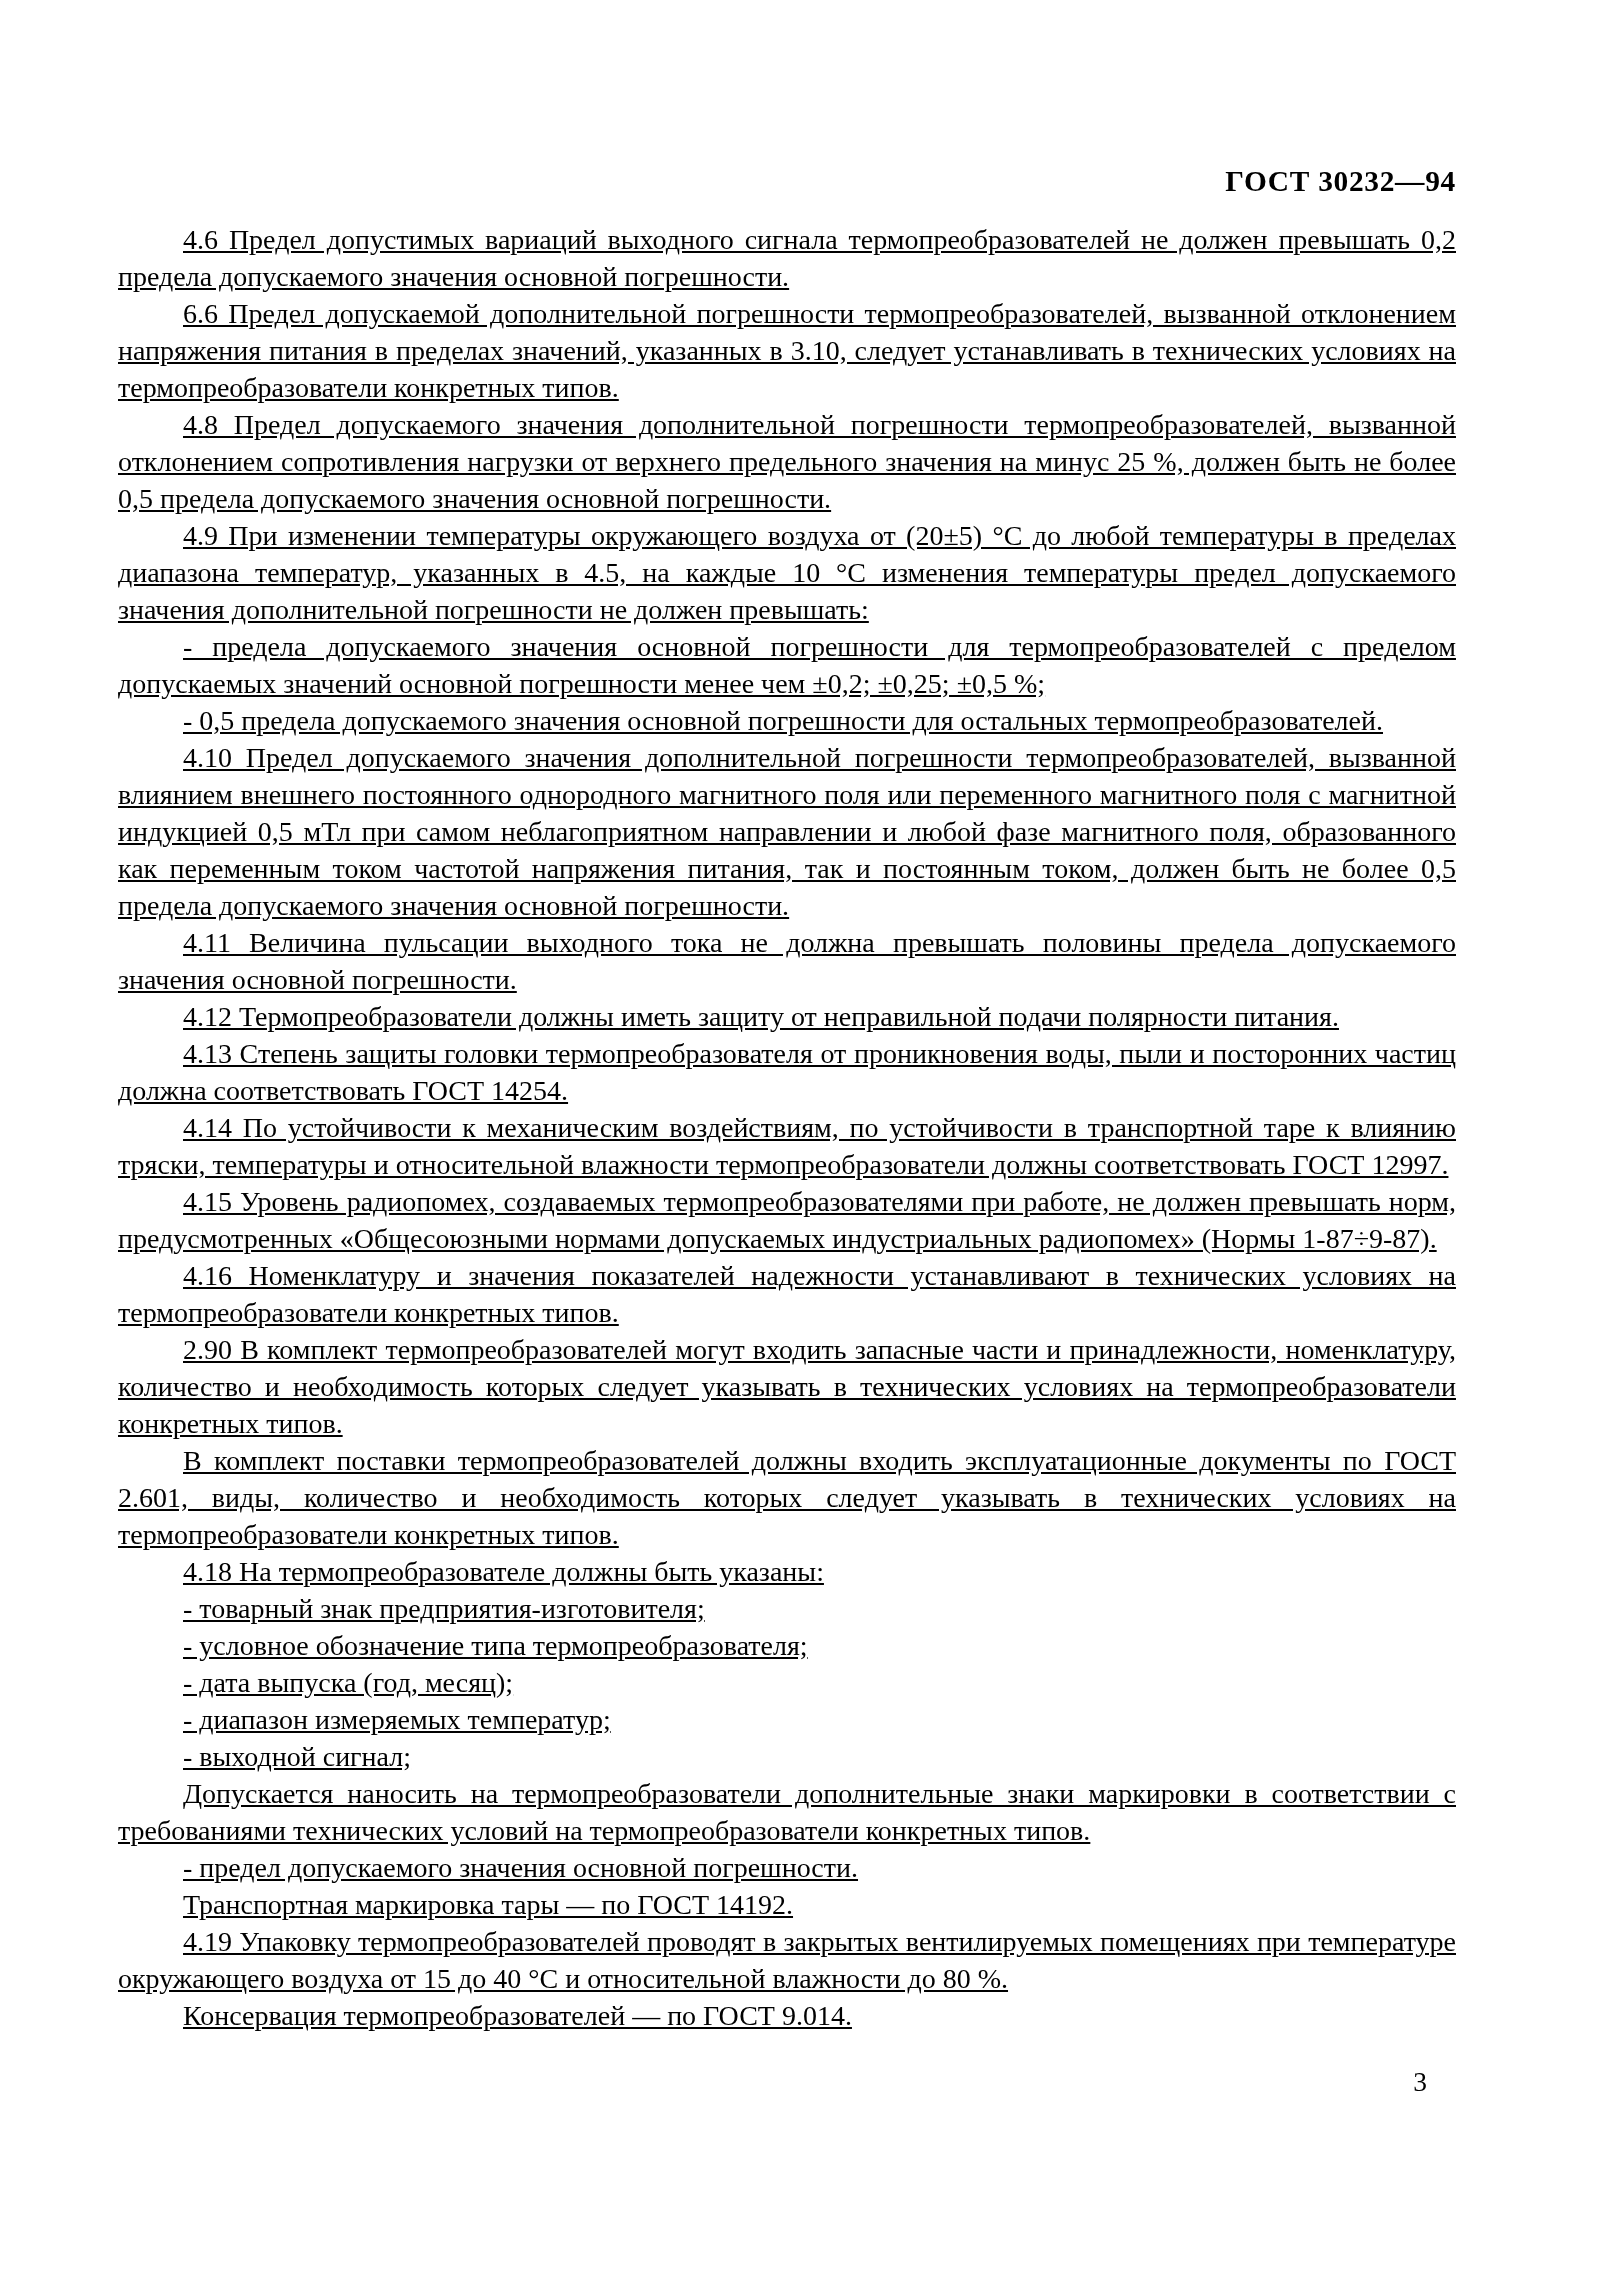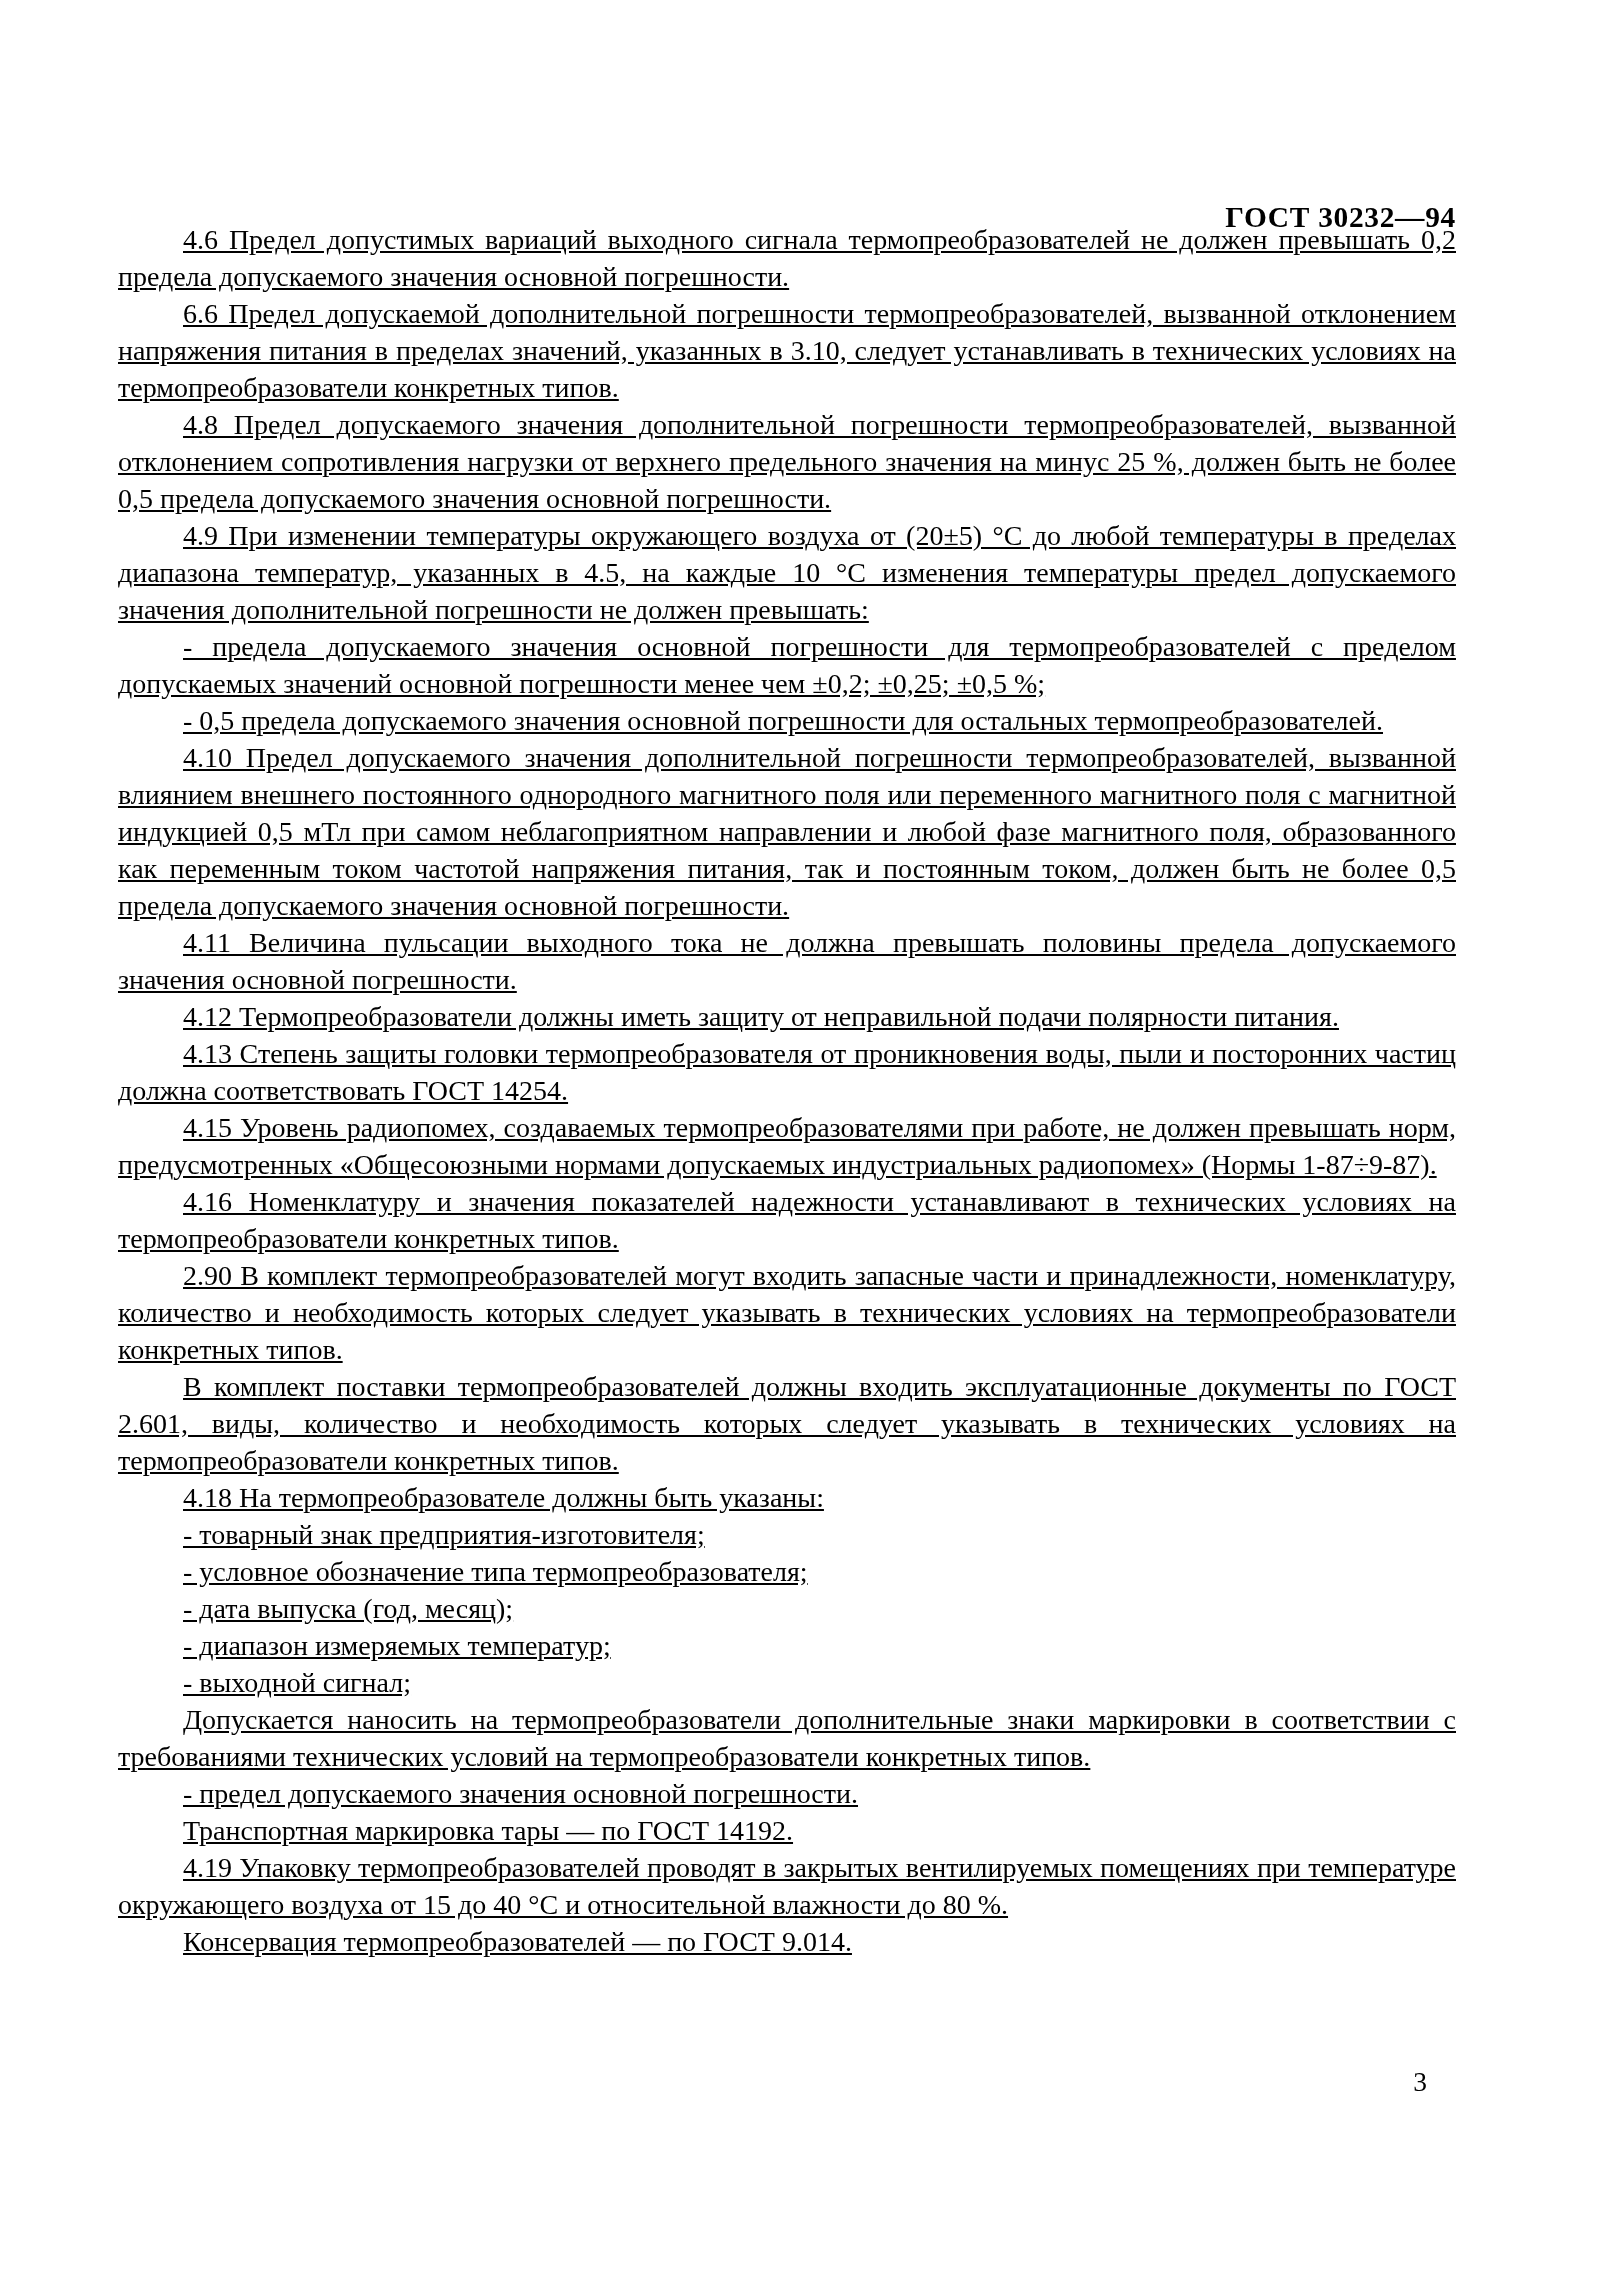--- a/index.html
+++ b/index.html
@@ -19,21 +19,20 @@
   .doc-header {
     position: absolute;
     top: 165px;
     left: 118px;
     width: 1338px;
     text-align: right;
     font-size: 29.4px;
     font-weight: bold;
     letter-spacing: 0.7px;
     white-space: nowrap;
-    margin-top: 36px;
   }
   .content {
     position: absolute;
     top: 221px;
     left: 118px;
     width: 1338px;
     font-size: 28px;
     line-height: 37px;
     text-align: justify;
   }
@@ -63,20 +62,21 @@
     <p>4.6 Предел допустимых вариаций выходного сигнала термопреобразователей не должен превышать 0,2 предела допускаемого значения основной погрешности.</p>
     <p>6.6 Предел допускаемой дополнительной погрешности термопреобразователей, вызванной отклонением напряжения питания в пределах значений, указанных в 3.10, следует устанавливать в технических условиях на термопреобразователи конкретных типов.</p>
     <p>4.8 Предел допускаемого значения дополнительной погрешности термопреобразователей, вызванной отклонением сопротивления нагрузки от верхнего предельного значения на минус 25 %, должен быть не более 0,5 предела допускаемого значения основной погрешности.</p>
     <p>4.9 При изменении температуры окружающего воздуха от (20±5) °С до любой температуры в пределах диапазона температур, указанных в 4.5, на каждые 10 °С изменения температуры предел допускаемого значения дополнительной погрешности не должен превышать:</p>
     <p>- предела допускаемого значения основной погрешности для термопреобразователей с пределом допускаемых значений основной погрешности менее чем ±0,2; ±0,25; ±0,5 %;</p>
     <p>- 0,5 предела допускаемого значения основной погрешности для остальных термопреобразователей.</p>
     <p>4.10 Предел допускаемого значения дополнительной погрешности термопреобразователей, вызванной влиянием внешнего постоянного однородного магнитного поля или переменного магнитного поля с магнитной индукцией 0,5 мТл при самом неблагоприятном направлении и любой фазе магнитного поля, образованного как переменным током частотой напряжения питания, так и постоянным током, должен быть не более 0,5 предела допускаемого значения основной погрешности.</p>
     <p>4.11 Величина пульсации выходного тока не должна превышать половины предела допускаемого значения основной погрешности.</p>
     <p>4.12 Термопреобразователи должны иметь защиту от неправильной подачи полярности питания.</p>
     <p>4.13 Степень защиты головки термопреобразователя от проникновения воды, пыли и посторонних частиц должна соответствовать ГОСТ 14254.</p>
+    <p>4.14 По устойчивости к механическим воздействиям, по устойчивости в транспортной таре к влиянию тряски, температуры и относительной влажности термопреобразователи должны соответствовать ГОСТ 12997.</p>
     <p>4.15 Уровень радиопомех, создаваемых термопреобразователями при работе, не должен превышать норм, предусмотренных «Общесоюзными нормами допускаемых индустриальных радиопомех» (Нормы 1-87÷9-87).</p>
     <p>4.16 Номенклатуру и значения показателей надежности устанавливают в технических условиях на термопреобразователи конкретных типов.</p>
     <p>2.90 В комплект термопреобразователей могут входить запасные части и принадлежности, номенклатуру, количество и необходимость которых следует указывать в технических условиях на термопреобразователи конкретных типов.</p>
     <p>В комплект поставки термопреобразователей должны входить эксплуатационные документы по ГОСТ 2.601, виды, количество и необходимость которых следует указывать в технических условиях на термопреобразователи конкретных типов.</p>
     <p>4.18 На термопреобразователе должны быть указаны:</p>
     <p>- товарный знак предприятия-изготовителя;</p>
     <p>- условное обозначение типа термопреобразователя;</p>
     <p>- дата выпуска (год, месяц);</p>
     <p>- диапазон измеряемых температур;</p>
     <p>- выходной сигнал;</p>

